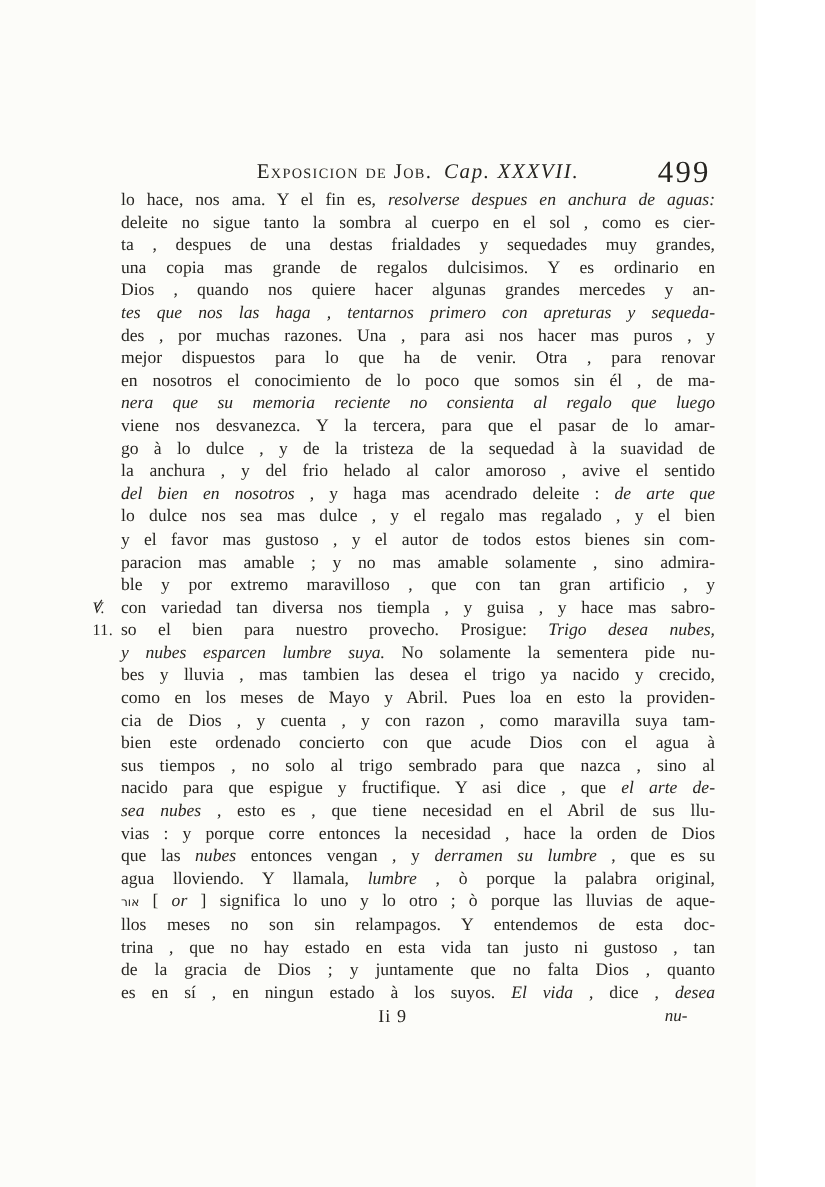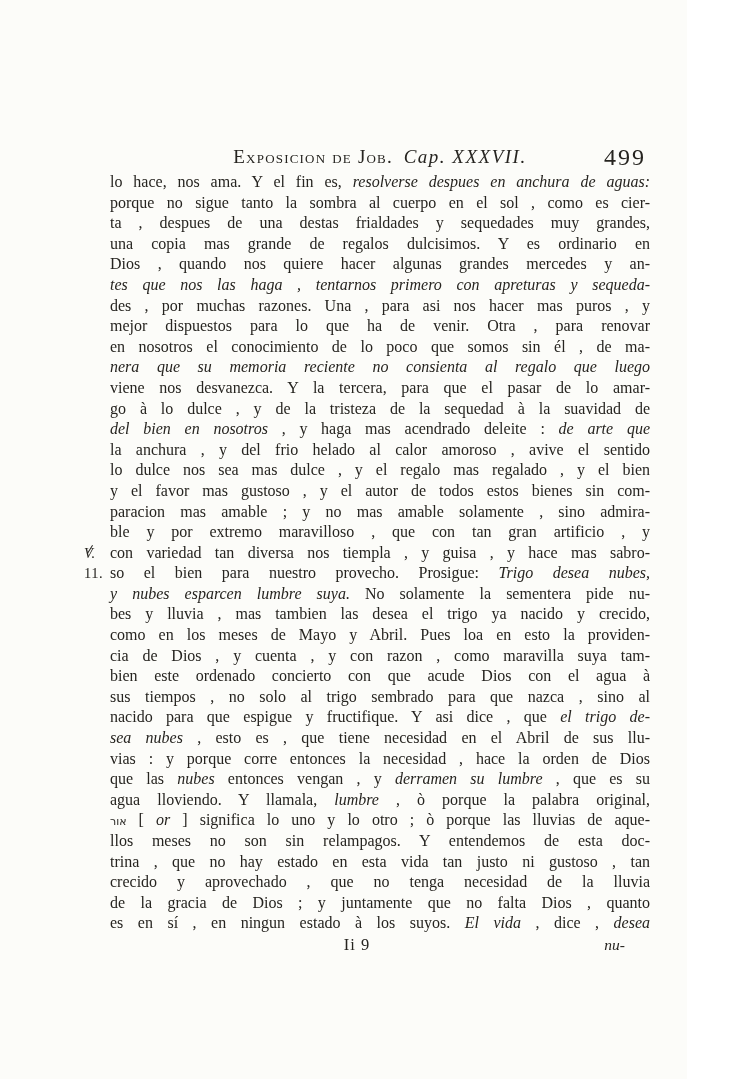--- a/index.html
+++ b/index.html
@@ -14,21 +14,21 @@
   .text-block{
     position:absolute;left:110px;top:146px;width:540px;
   }
   .header{
     position:relative;height:26px;line-height:22px;text-align:center;
     font-size:19px;white-space:nowrap;
   }
   .header .sc{font-variant:small-caps;letter-spacing:1.2px;}
   .header .chap{font-style:italic;letter-spacing:1.5px;margin-left:6px;}
   .pagenum{
-    position:absolute;right:4px;top:0;font-size:24px;letter-spacing:2px;
+    position:absolute;right:4px;top:0;font-size:28px;letter-spacing:2px;
   }
   .lines{position:relative;}
   .line{
     position:relative;
     height:20.6px;line-height:20.6px;
     font-size:16px;
     text-align:justify;
     text-align-last:justify;
   }
   .it{font-style:italic;}
@@ -59,54 +59,53 @@
   <div class="text-block">
 
     <div class="header">
       <span class="sc">Exposicion de Job.</span>
       <span class="chap">Cap. XXXVII.</span>
       <span class="pagenum">499</span>
     </div>
 
     <div class="lines">
         <div class="line"><span class="">lo hace, nos ama. Y el fin es, </span><span class="it ">resolverse despues en anchura de aguas:</span></div>
-        <div class="line"><span class="">porque no sigue tanto la sombra al cuerpo en el sol , como es cier-</span></div>
+        <div class="line"><span class="">deleite no sigue tanto la sombra al cuerpo en el sol , como es cier-</span></div>
         <div class="line"><span class="">ta , despues de una destas frialdades y sequedades muy grandes,</span></div>
         <div class="line"><span class="">una copia mas grande de regalos dulcisimos. Y es ordinario en</span></div>
         <div class="line"><span class="">Dios , quando nos quiere hacer algunas grandes mercedes y an-</span></div>
         <div class="line"><span class="it ">tes que nos las haga , tentarnos primero con apreturas y sequeda-</span></div>
         <div class="line"><span class="">des , por muchas razones. Una , para asi nos hacer mas puros , y</span></div>
         <div class="line"><span class="">mejor dispuestos para lo que ha de venir. Otra , para renovar</span></div>
         <div class="line"><span class="">en nosotros el conocimiento de lo poco que somos sin él , de ma-</span></div>
         <div class="line"><span class="it ">nera que su memoria reciente no consienta al regalo que luego</span></div>
         <div class="line"><span class="">viene nos desvanezca. Y la tercera, para que el pasar de lo amar-</span></div>
         <div class="line"><span class="">go à lo dulce , y de la tristeza de la sequedad à la suavidad de</span></div>
+        <div class="line"><span class="">la anchura , y del frio helado al calor amoroso , avive el sentido</span></div>
         <div class="line"><span class="it ">del bien en nosotros</span><span class=""> , y haga mas acendrado deleite : </span><span class="it ">de arte que</span></div>
-        <div class="line"><span class="">la anchura , y del frio helado al calor amoroso , avive el sentido</span></div>
         <div class="line"><span class="">lo dulce nos sea mas dulce , y el regalo mas regalado , y el bien</span></div>
         <div class="line"><span class="">y el favor mas gustoso , y el autor de todos estos bienes sin com-</span></div>
         <div class="line"><span class="">paracion mas amable ; y no mas amable solamente , sino admira-</span></div>
         <div class="line"><span class="">ble y por extremo maravilloso , que con tan gran artificio , y</span></div>
         <div class="line"><span class="margin-note versicle">V.</span><span class="">con variedad tan diversa nos tiempla , y guisa , y hace mas sabro-</span></div>
         <div class="line"><span class="margin-note">11.</span><span class="">so el bien para nuestro provecho. Prosigue: </span><span class="it ">Trigo desea nubes,</span></div>
         <div class="line"><span class="it ">y nubes esparcen lumbre suya.</span><span class=""> No solamente la sementera pide nu-</span></div>
         <div class="line"><span class="">bes y lluvia , mas tambien las desea el trigo ya nacido y crecido,</span></div>
         <div class="line"><span class="">como en los meses de Mayo y Abril. Pues loa en esto la providen-</span></div>
         <div class="line"><span class="">cia de Dios , y cuenta , y con razon , como maravilla suya tam-</span></div>
         <div class="line"><span class="">bien este ordenado concierto con que acude Dios con el agua à</span></div>
         <div class="line"><span class="">sus tiempos , no solo al trigo sembrado para que nazca , sino al</span></div>
-        <div class="line"><span class="">nacido para que espigue y fructifique. Y asi dice , que </span><span class="it ">el trigo de-</span></div>
+        <div class="line"><span class="">nacido para que espigue y fructifique. Y asi dice , que </span><span class="it ">el arte de-</span></div>
         <div class="line"><span class="it ">sea nubes</span><span class=""> , esto es , que tiene necesidad en el Abril de sus llu-</span></div>
         <div class="line"><span class="">vias : y porque corre entonces la necesidad , hace la orden de Dios</span></div>
         <div class="line"><span class="">que las </span><span class="it ">nubes</span><span class=""> entonces vengan , y </span><span class="it ">derramen su lumbre</span><span class=""> , que es su</span></div>
         <div class="line"><span class="">agua lloviendo. Y llamala, </span><span class="it ">lumbre</span><span class=""> , ò porque la palabra original,</span></div>
         <div class="line"><span class="heb">אור</span><span class=""> [ </span><span class="it ">or</span><span class=""> ] significa lo uno y lo otro ; ò porque las lluvias de aque-</span></div>
         <div class="line"><span class="">llos meses no son sin relampagos. Y entendemos de esta doc-</span></div>
         <div class="line"><span class="">trina , que no hay estado en esta vida tan justo ni gustoso , tan</span></div>
-        <div class="line"><span class="">crecido y aprovechado , que no tenga necesidad de la lluvia</span></div>
         <div class="line"><span class="">de la gracia de Dios ; y juntamente que no falta Dios , quanto</span></div>
         <div class="line"><span class="">es en sí , en ningun estado à los suyos. </span><span class="it ">El vida</span><span class=""> , dice , </span><span class="it ">desea</span></div>
       </div>
 
     <div class="footer-line">
       <span class="signature">Ii 9</span>
       <span class="catchword">nu-</span>
     </div>
 
   </div>

